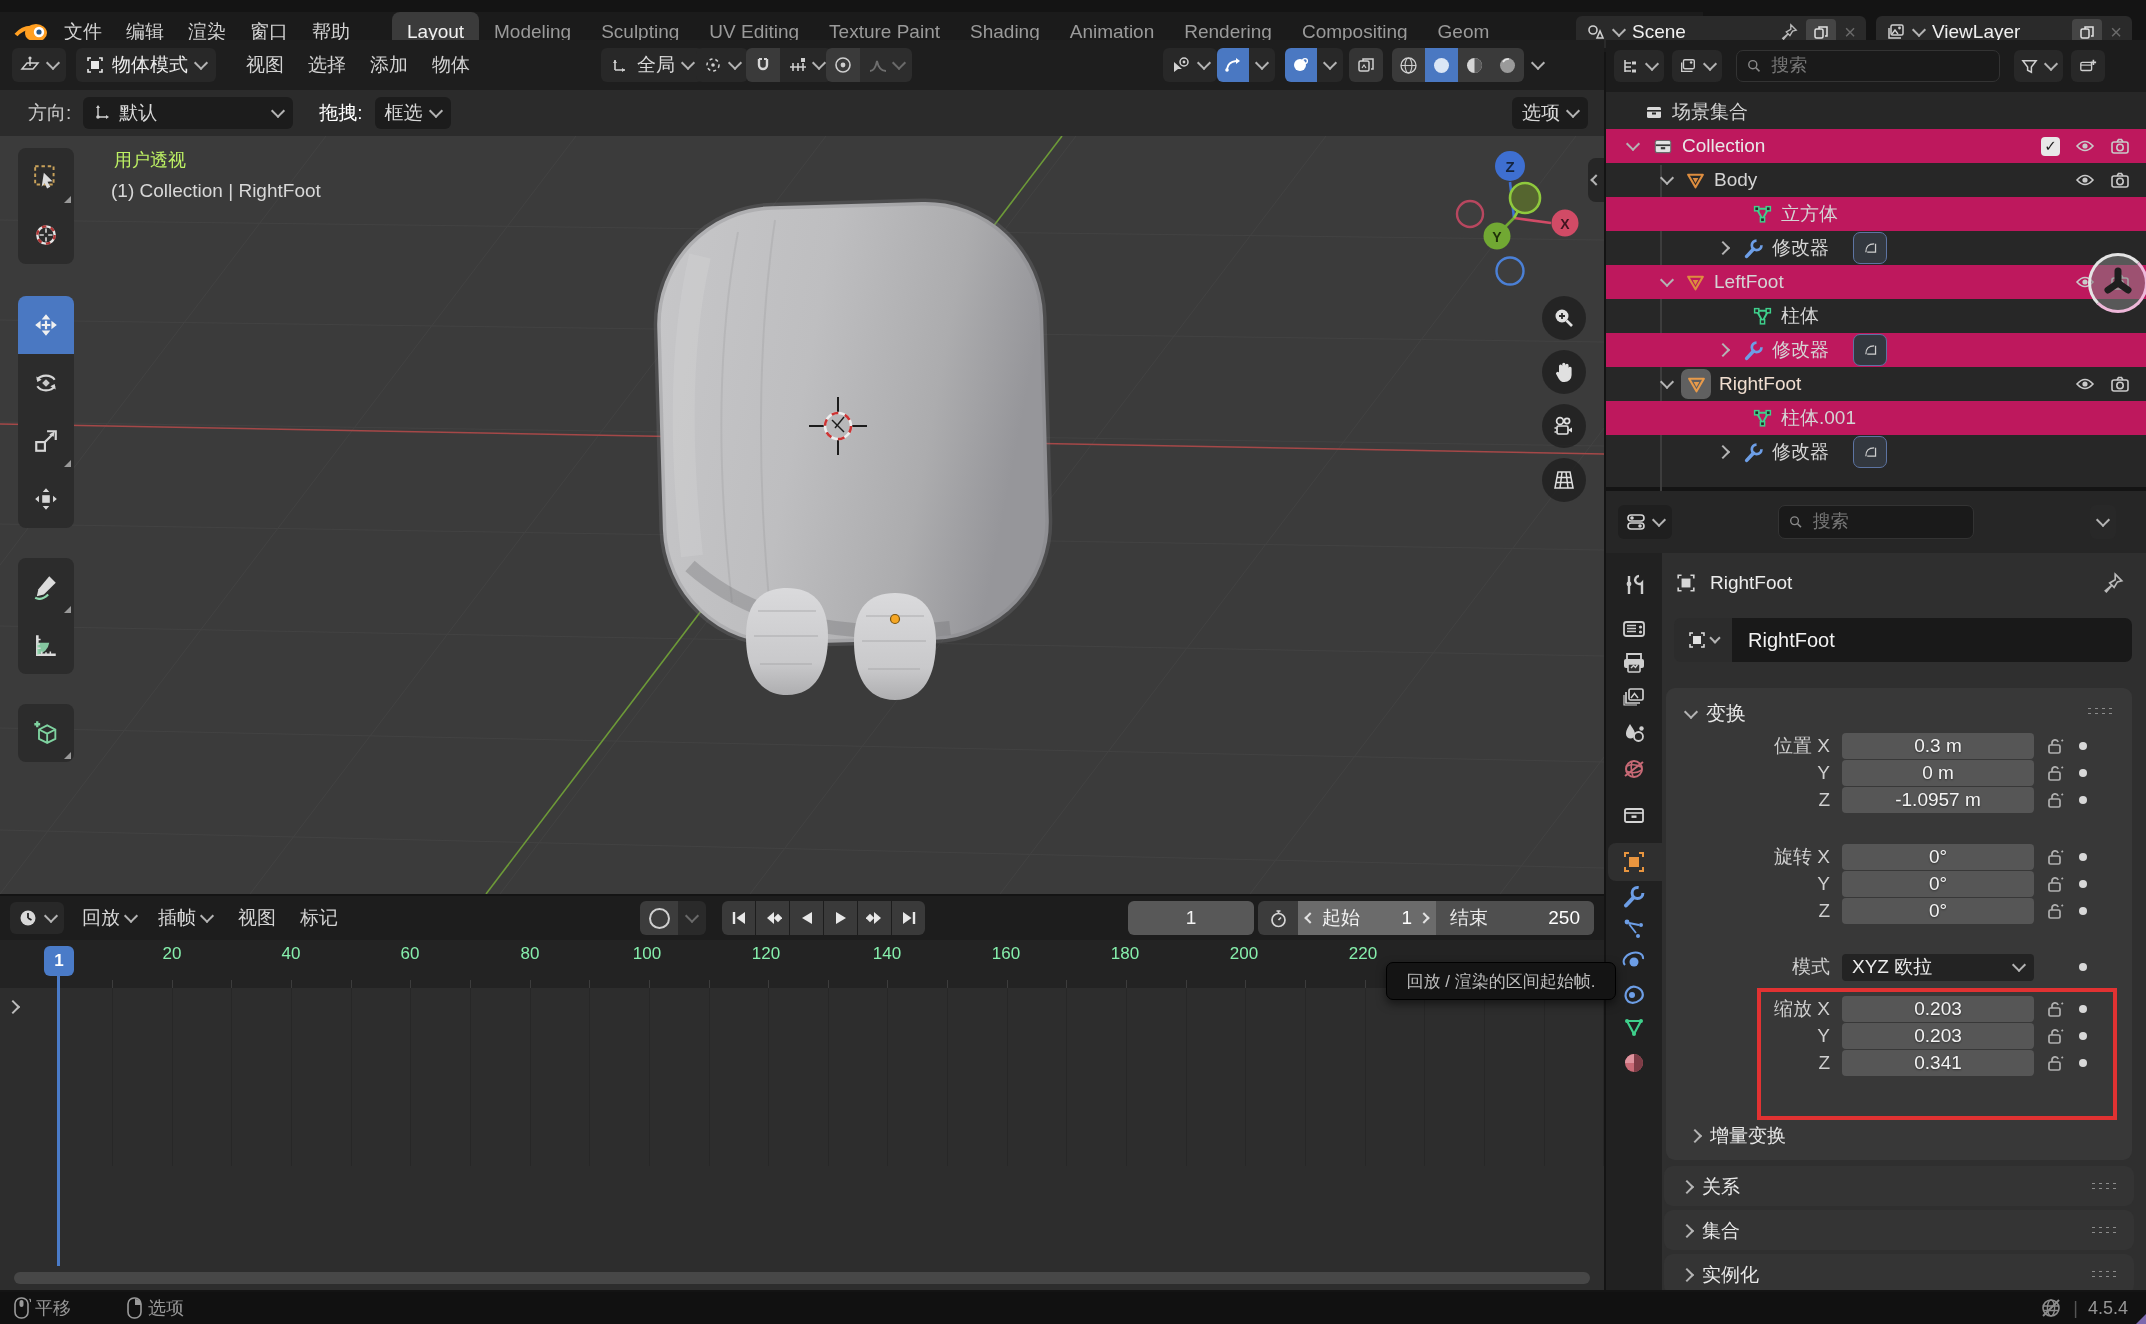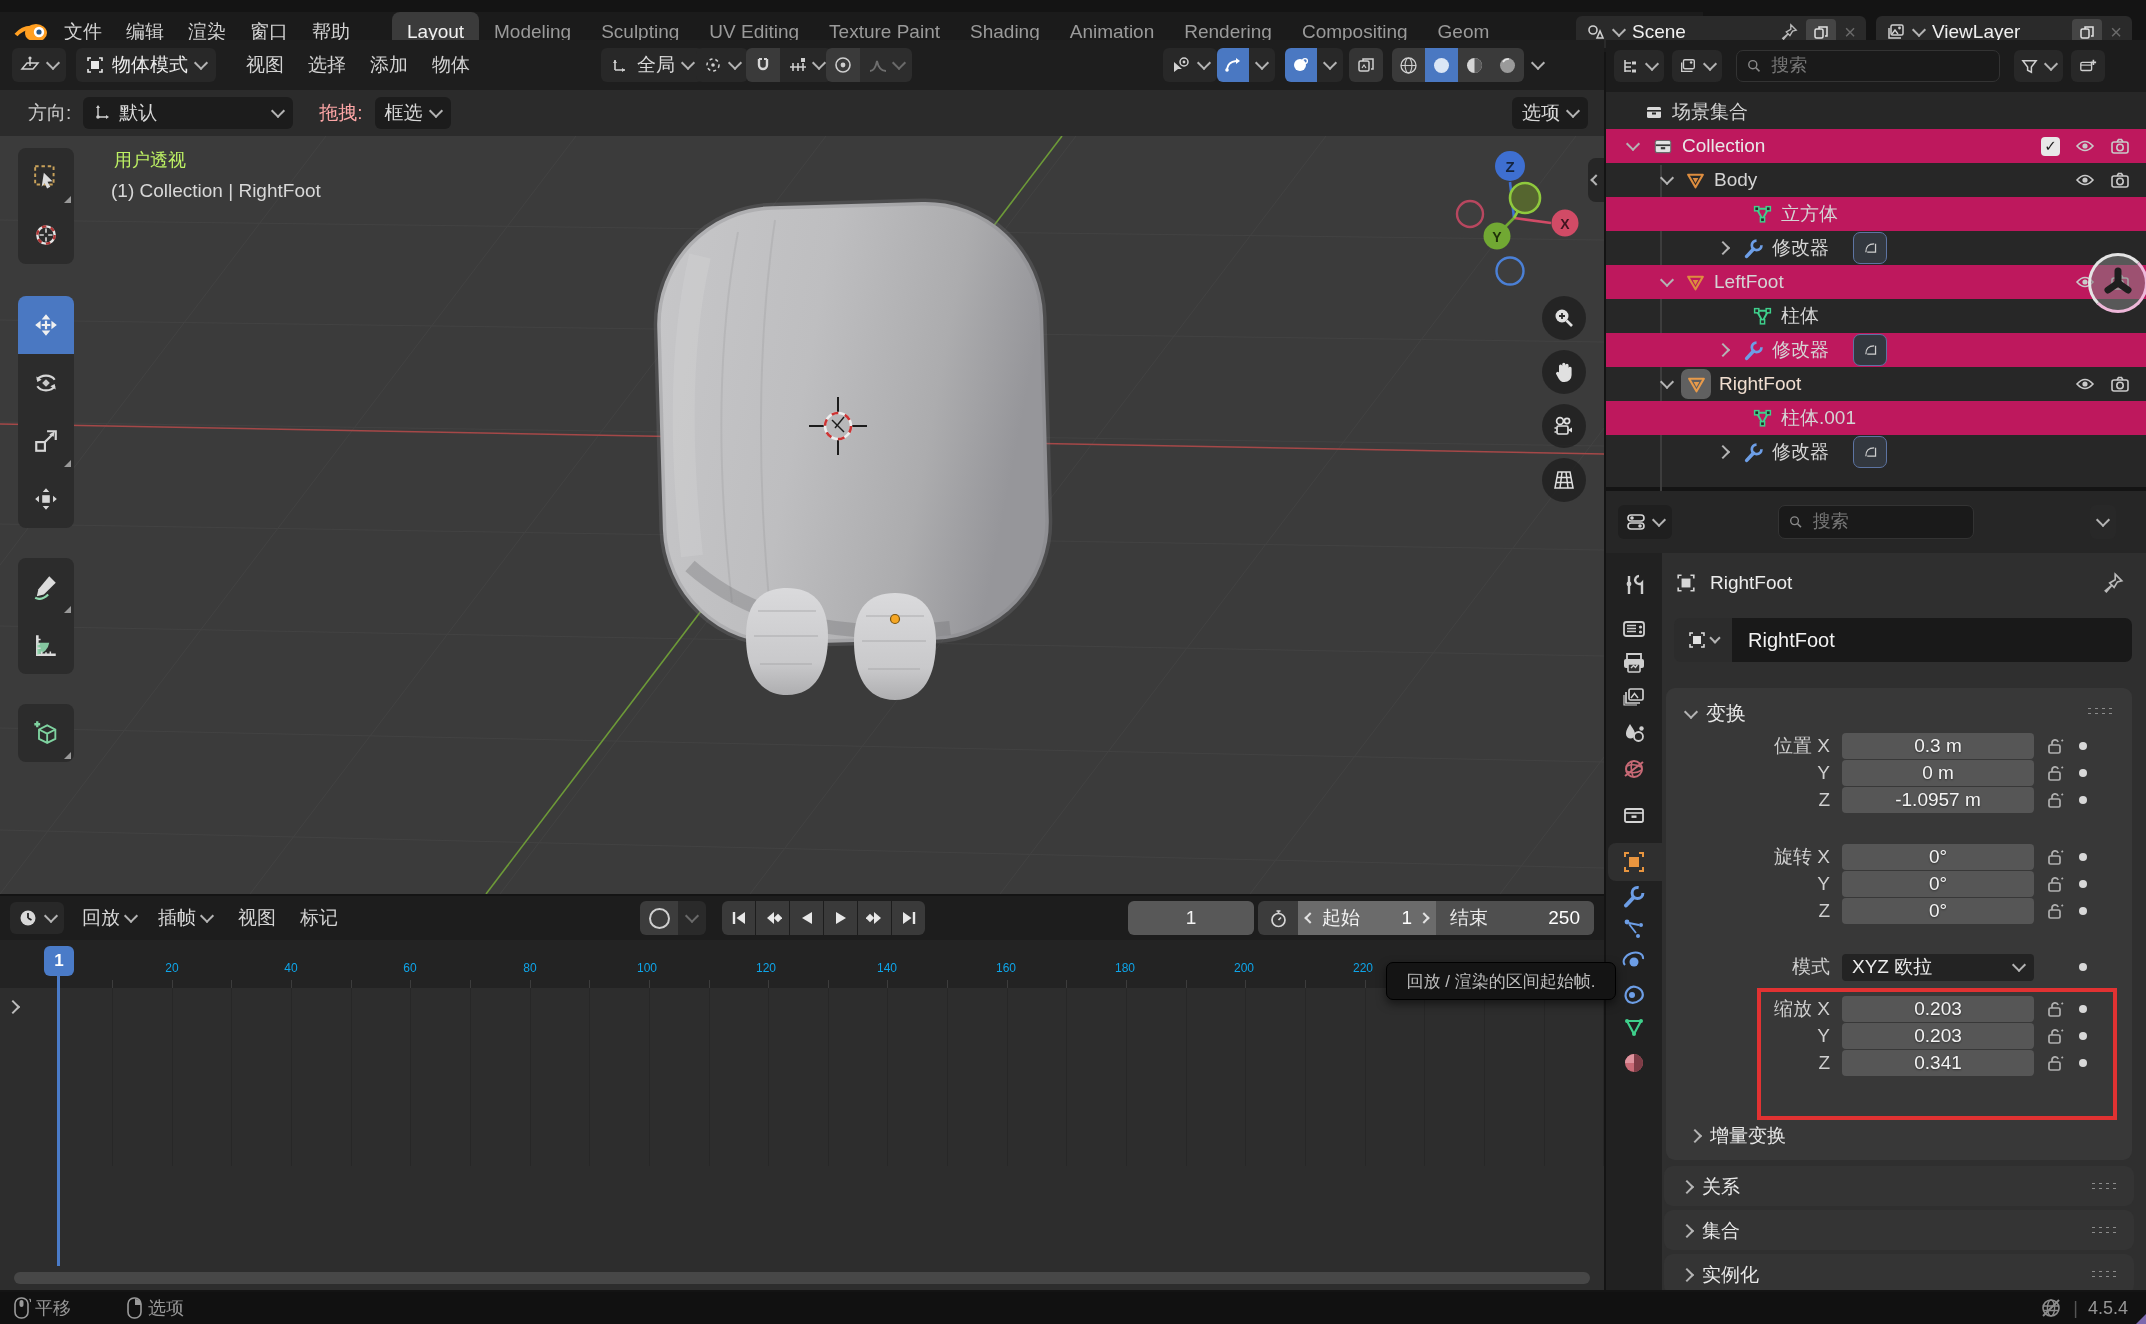--- a/index.html
+++ b/index.html
@@ -27,21 +27,21 @@
 
 .trow{position:absolute;left:1666px;width:470px;height:26px;display:flex;align-items:center}
 .tlabel{width:176px;text-align:right;padding-right:12px;color:#cfcfcf;box-sizing:border-box;white-space:nowrap}
 .tfield{width:192px;height:26px;background:#565656;border-radius:4px;color:#f4f4f4;display:flex;align-items:center;justify-content:center;text-shadow:0 1px 2px rgba(0,0,0,.45)}
 .tdrop{width:192px;height:27px;background:#232323;border-radius:4px;color:#ededed;display:flex;align-items:center;padding:0 10px;box-sizing:border-box;gap:8px}
 .dot{width:8px;height:8px;border-radius:50%;background:#d8d8d8;margin-left:14px}
 .lockw{margin-left:11px;display:flex}
 .grip{width:28px;height:9px;background-image:radial-gradient(#8b8b8b 1.2px,transparent 1.4px);background-size:7px 5px}
 .panelhdr{color:#e8e8e8;display:flex;align-items:center;gap:10px}
 
-.rulernum{position:absolute;top:21px;transform:translateX(-50%);color:#0ea5e9;font-size:12px}
+.rulernum{position:absolute;top:4px;transform:translateX(-50%);color:#86efac;font-size:17px}
 .pbtn{width:33px;height:34px;background:#3a3a3a;display:flex;align-items:center;justify-content:center}
 
 input.search{background:transparent;border:none;outline:none;color:#dcdcdc;font-size:18px;width:100%;font-family:Liberation Mono, monospace}
 input.search::placeholder{color:#777}
 .tabicon{position:absolute;left:1620px;width:28px;height:28px;display:flex;align-items:center;justify-content:center}
 </style>
 </head>
 <body>
 
 <div id="app">
@@ -254,21 +254,21 @@
       <div class="chip" style="margin-left:12px;background:#1c1c1c;width:210px;height:32px">
         <svg width="18" height="18" viewBox="0 0 18 18">
             <path d="M5 4 v9 M5 13 h8" stroke="#cfcfcf" stroke-width="1.4" fill="none"></path>
             <path d="M5 1 l-2 3 h4 z M16 13 l-3-2 v4 z" fill="#cfcfcf"></path>
             <circle cx="5" cy="13" r="1.8" fill="#cfcfcf"></circle>
           </svg>
         <span>默认</span>
         <span style="flex:1"></span>
         <span class="cv"></span>
       </div>
-      <span style="margin-left:26px;color:#fca5a5">拖拽:</span>
+      <span style="margin-left:26px;color:#ffffff">拖拽:</span>
       <div class="chip" style="margin-left:12px;background:#1c1c1c;height:32px">
         <span>框选</span>
         <span class="cv"></span>
       </div>
       <div class="chip" style="position:absolute;left:1512px;background:#1c1c1c;height:32px">
         <span>选项</span>
         <span class="cv"></span>
       </div>
     </div>
 

